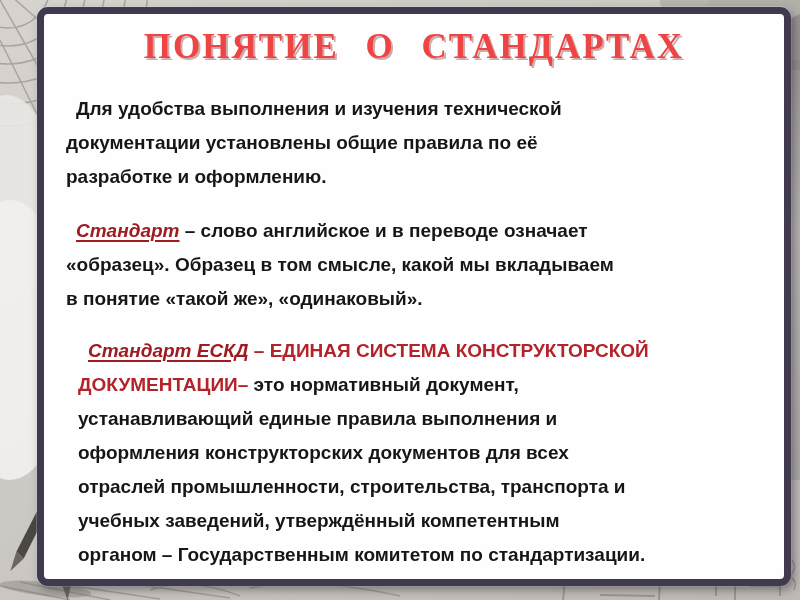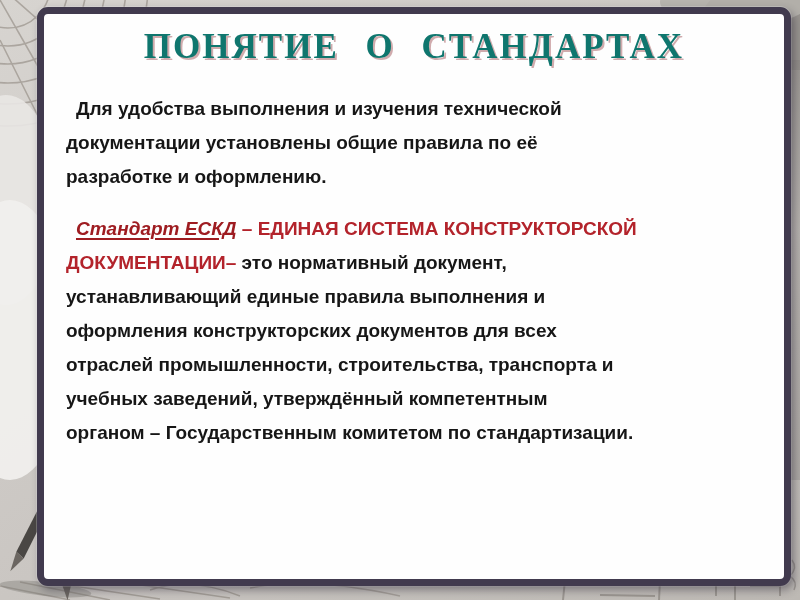--- a/index.html
+++ b/index.html
@@ -24,36 +24,36 @@
   }
   .slide-title{
     margin:12px 10px 0 10px;
     text-align:center;
     font-family:"Liberation Serif","DejaVu Serif",serif;
     font-weight:bold;
     font-size:35px;
     line-height:42px;
     letter-spacing:2px;
     word-spacing:16px;
-    color:#0f766e;
+    color:#ef4444;
     text-shadow:2px 2px 0 rgba(122,18,22,.35);
   }
   .body-text{padding:0 18px 0 22px;}
   .para{
     margin:0;
     font-weight:700;
     font-size:19px;
     line-height:34px;
     color:#161616;
     text-indent:10px;
     white-space:pre-line;
   }
   .para.p1{margin-top:24px;}
   .para.p2{margin-top:20px;}
-  .para.p3{margin-top:18px;}
+  .para.p3{margin-top:18px;margin-left:12px;}
   .term{
     color:#9e1c21;
     font-style:italic;
     text-decoration:underline;
     text-underline-offset:3px;
     text-decoration-thickness:2px;
   }
   .redcaps{color:#b3232b;}
 </style>
 </head>
@@ -131,20 +131,23 @@
   <div class="slide">
 
     <div class="slide-title">ПОНЯТИЕ О СТАНДАРТАХ</div>
 
     <div class="body-text">
 
       <p class="para p1">Для удобства выполнения и изучения технической
 документации установлены общие правила по её
 разработке и оформлению.</p>
 
+      <p class="para p2"><span class="term">Стандарт</span><span> – слово английское и в переводе означает
+«образец». Образец в том смысле, какой мы вкладываем
+в понятие «такой же», «одинаковый».</span></p>
 
       <p class="para p3"><span class="term">Стандарт ЕСКД</span><span class="redcaps"> – ЕДИНАЯ СИСТЕМА КОНСТРУКТОРСКОЙ
 ДОКУМЕНТАЦИИ–</span><span> это нормативный документ,
 устанавливающий единые правила выполнения и
 оформления конструкторских документов для всех
 отраслей промышленности, строительства, транспорта и
 учебных заведений, утверждённый компетентным
 органом – Государственным комитетом по стандартизации.</span></p>
 
     </div>

